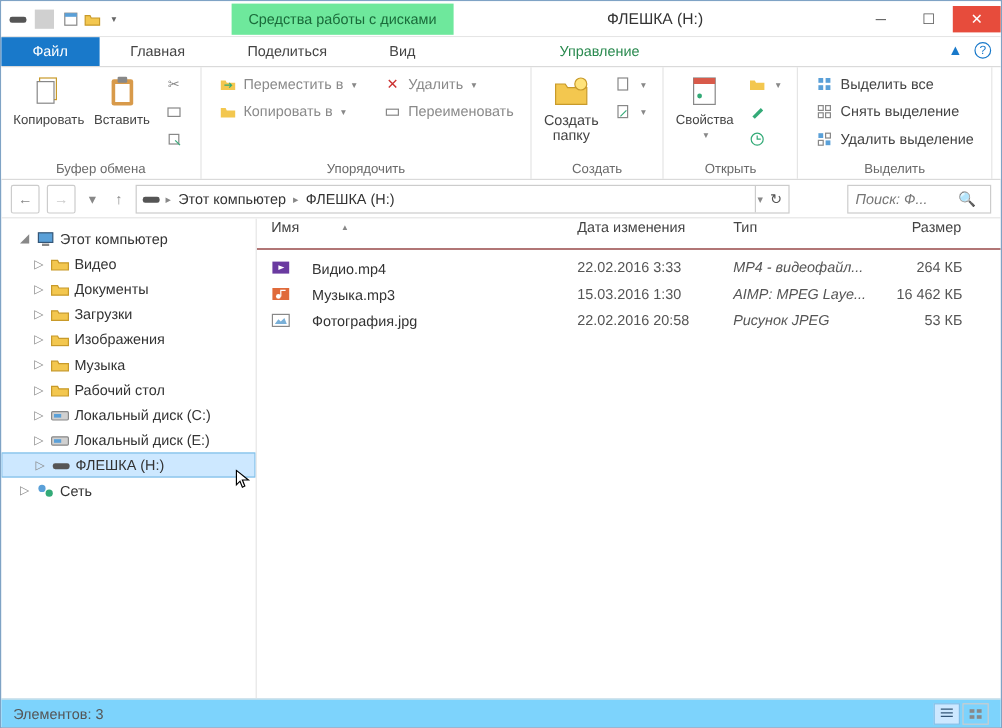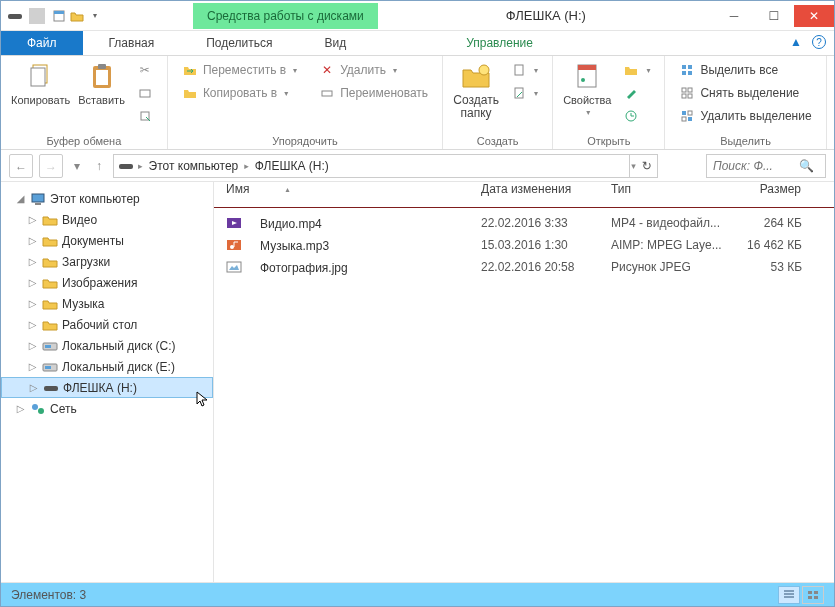--- a/index.html
+++ b/index.html
@@ -59,21 +59,21 @@
 .col-headers div { padding: 0 12px; border-right: 1px solid transparent; }
 .col-name { width: 255px; display: flex; align-items: center; gap: 6px; }
 .col-date { width: 130px; }
 .col-type { width: 135px; }
 .col-size { width: 80px; text-align: right; }
 .sort-ind { font-size: 8px; color: #888; margin-left: 30px; }
 .file-rows { padding: 4px 0; }
 .file-row { display: flex; align-items: center; height: 22px; color: #333; }
 .file-row .c-name { width: 255px; display: flex; align-items: flex-end; gap: 18px; padding-left: 12px; }
 .file-row .c-date { width: 130px; color: #555; padding-left: 12px; }
-.file-row .c-type { width: 135px; color: #555; padding-left: 12px; white-space: nowrap; overflow: hidden; text-overflow: ellipsis; }
+.file-row .c-type { width: 135px; color: #555; padding-left: 12px; white-space: nowrap; overflow: hidden; text-overflow: ellipsis; font-style: italic; }
 .file-row .c-size { width: 80px; color: #555; text-align: right; padding-right: 12px; }
 .file-ico { width: 16px; height: 16px; display: inline-flex; align-items: center; justify-content: center; }
 
 .status-bar { height: 24px; border-top: 1px solid #e5e5e5; display: flex; align-items: center; padding: 0 10px; color: #555; background: #7dd3fc; }
 .status-bar .spacer { flex: 1; }
 .view-btn { width: 22px; height: 18px; border: 1px solid #ccc; margin-left: 2px; display: flex; align-items: center; justify-content: center; }
 .view-btn.active { background: #cde8ff; border-color: #7fbfe8; }
 
 svg { display: block; }
 </style>

